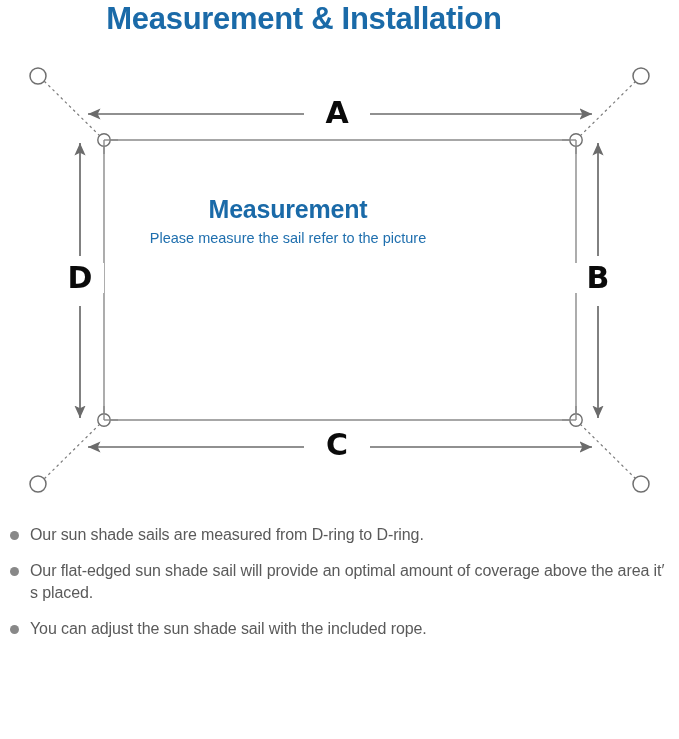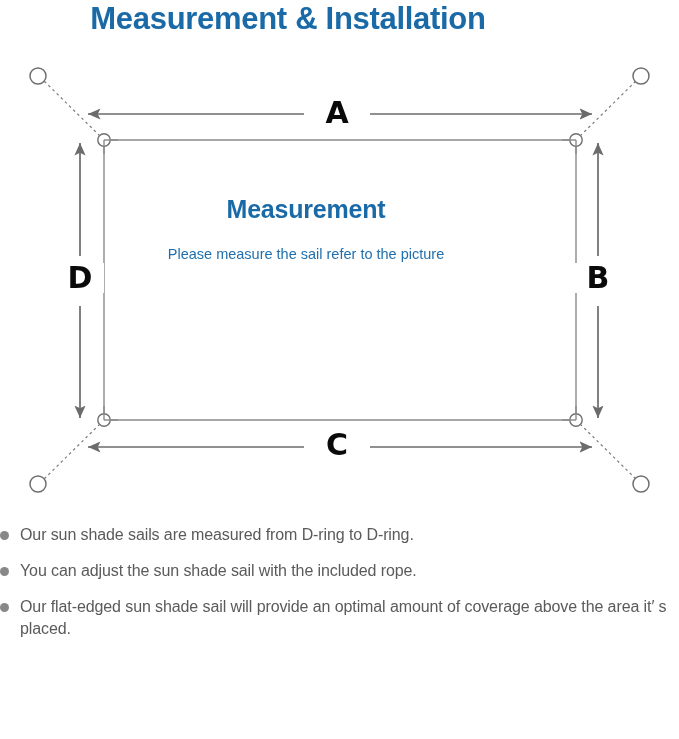--- a/index.html
+++ b/index.html
@@ -12,21 +12,21 @@
     background: #ffffff;
     font-family: "Liberation Sans", sans-serif;
     overflow: hidden;
     position: relative;
   }
 
   
   .title {
     position: absolute;
     top: 0px;
-    left: 0;
+    left: 16px;
     width: 576px;
     text-align: center;
     font-size: 31px;
     font-weight: bold;
     letter-spacing: -0.3px;
     color: #1a6aa8;
     line-height: 38px;
     white-space: nowrap;
   }
 
@@ -38,38 +38,38 @@
     width: 679px;
     height: 470px;
   }
   .diagram svg {
     display: block;
   }
 
   
   .center-block {
     position: absolute;
-    left: 103px;
+    left: 85px;
     top: 193px;          
     width: 406px;
     text-align: center;
     pointer-events: none;
   }
   .center-title {
     font-size: 25px;
     font-weight: bold;
     color: #1a6aa8;
     line-height: 32px;
     letter-spacing: -0.2px;
   }
   .center-sub {
     font-size: 14.5px;
     color: #1f6fae;
     line-height: 22px;
-    margin-top: 18px;
+    margin-top: 2px;
   }
 
   
   .dim-letter {
     position: absolute;
     font-family: "DejaVu Sans", sans-serif;
     font-weight: bold;
     font-size: 30px;
     color: #0a0a0a;
     line-height: 30px;
@@ -86,21 +86,21 @@
   .bullets {
     position: absolute;
     left: 0;
     top: 524px;
     width: 679px;
   }
   .bullet-row {
     display: flex;
     align-items: flex-start;
     margin-bottom: 14px;
-    padding-left: 0;
+    padding-left: 10px;
     padding-right: 4px;
   }
   .bullet-dot {
     flex: 0 0 auto;
     width: 9px;
     height: 9px;
     border-radius: 50%;
     background: #888888;
     margin-top: 7px;
     margin-right: 11px;
@@ -195,19 +195,19 @@
   <div class="center-sub">Please measure the sail refer to the picture</div>
 </div>
 
 <div class="bullets">
   <div class="bullet-row">
     <span class="bullet-dot"></span>
     <span class="bullet-text">Our sun shade sails are measured from D-ring to D-ring.</span>
   </div>
   <div class="bullet-row">
     <span class="bullet-dot"></span>
-    <span class="bullet-text">You can adjust the sun shade sail with the included rope.</span>
+    <span class="bullet-text">Our flat-edged sun shade sail will provide an optimal amount of coverage above the area it′ s placed.</span>
   </div>
   <div class="bullet-row">
     <span class="bullet-dot"></span>
-    <span class="bullet-text">Our flat-edged sun shade sail will provide an optimal amount of coverage above the area it′ s placed.</span>
+    <span class="bullet-text">You can adjust the sun shade sail with the included rope.</span>
   </div>
 </div>
 
 </body></html>

